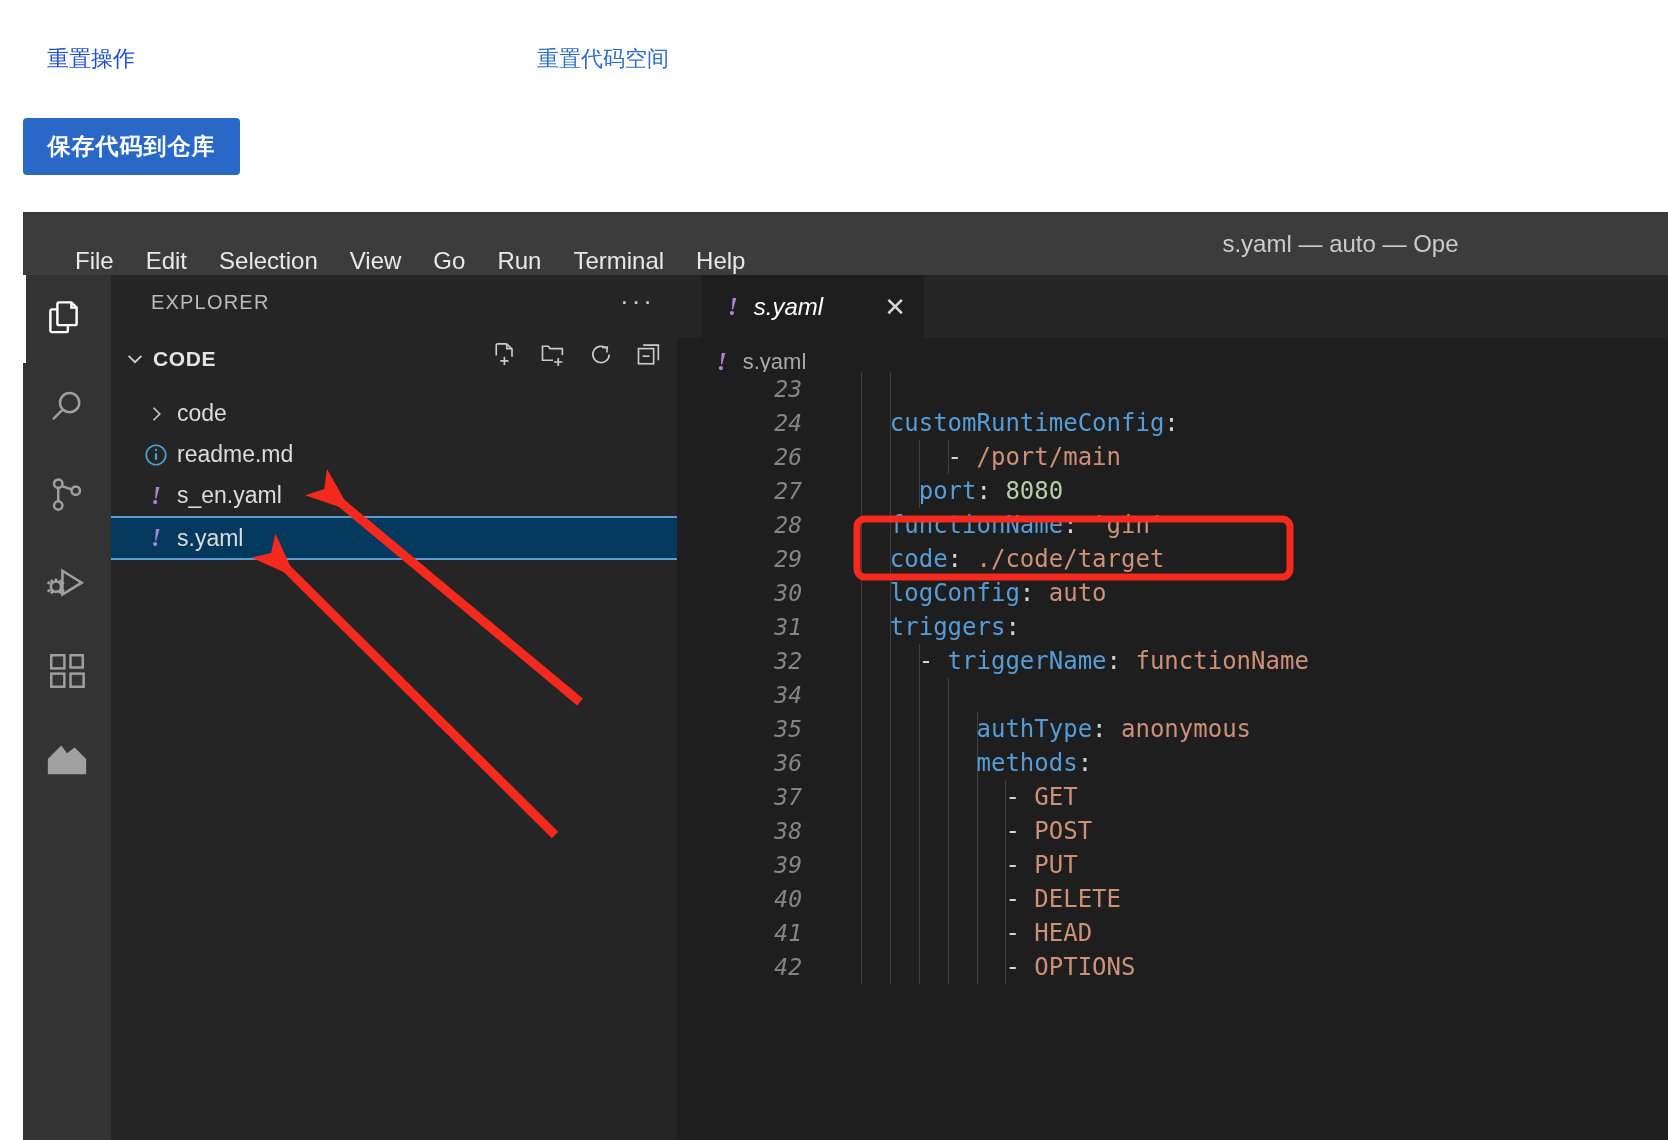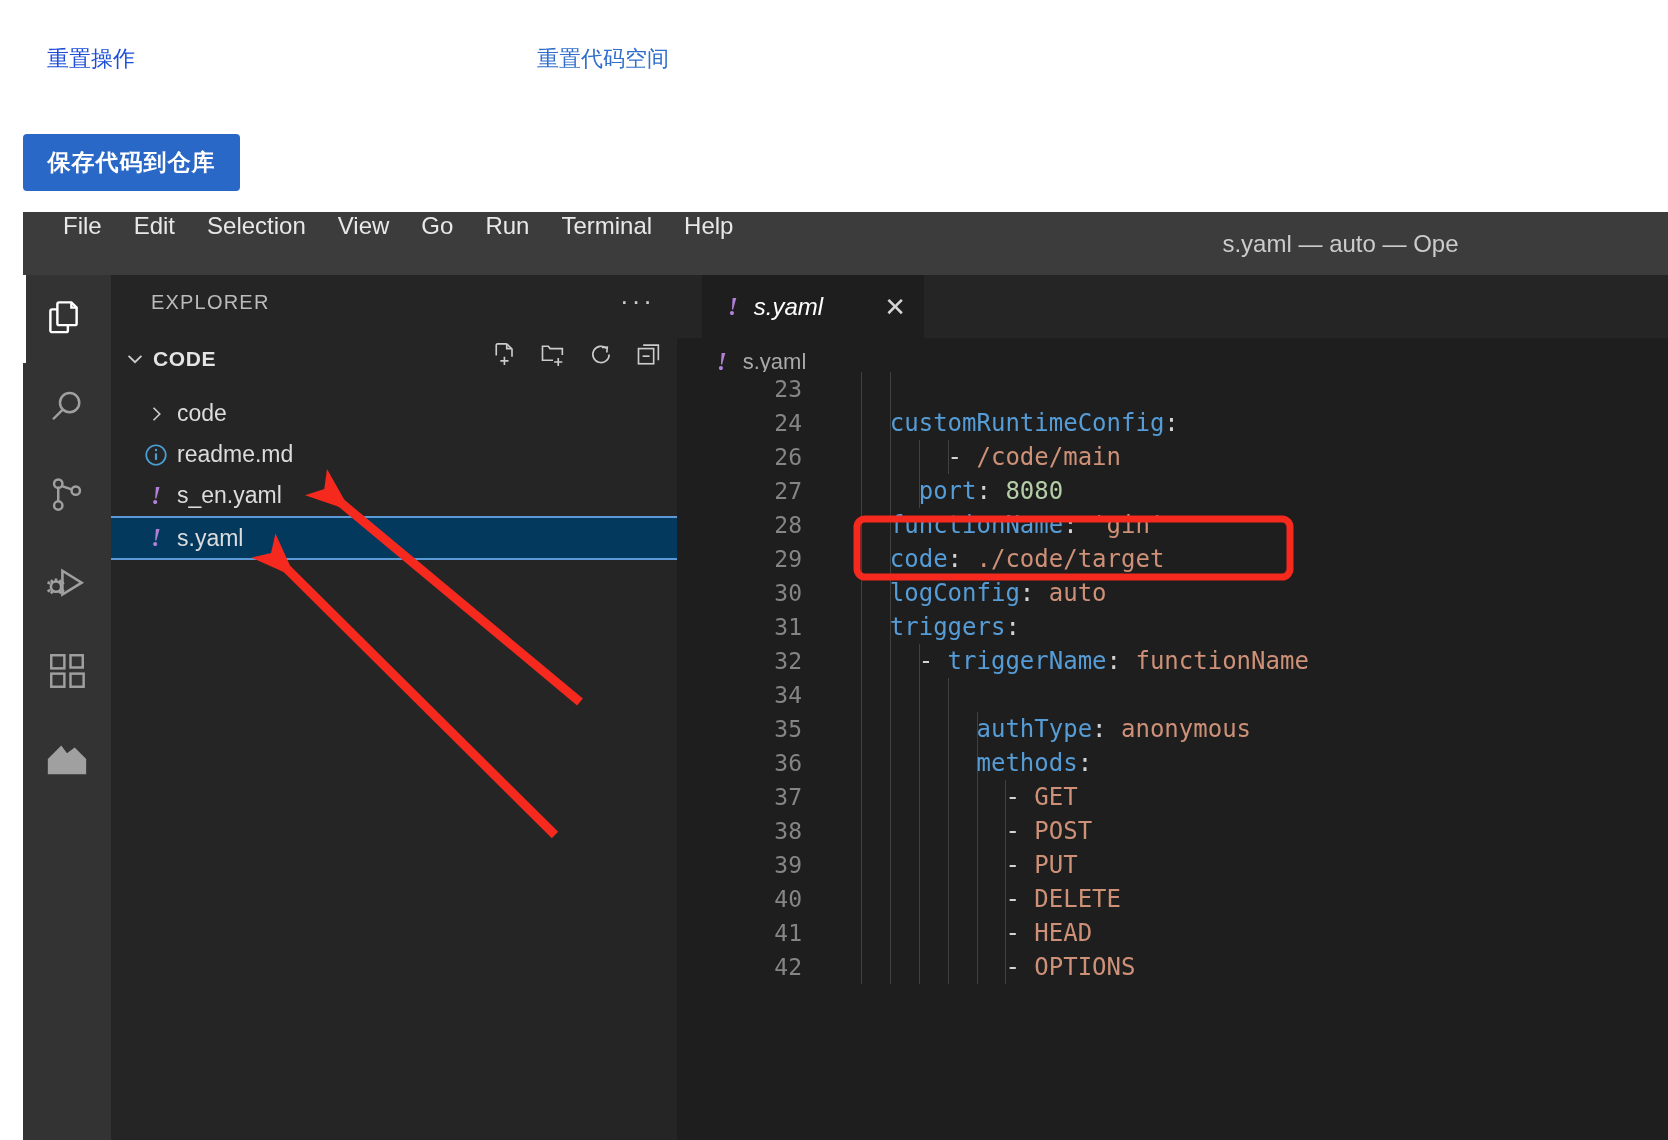--- a/index.html
+++ b/index.html
@@ -47,43 +47,42 @@
     height: 57px;
     background: #2a68c8;
     border: none;
     border-radius: 4px;
     color: #ffffff;
     font-size: 23px;
     font-family: "Liberation Sans", sans-serif;
     font-weight: bold;
     cursor: pointer;
     letter-spacing: 1px;
-    margin-top: 16px;
   }
 
   
   #vscode {
     position: absolute;
     left: 23px; top: 212px;
     width: 1645px;
     height: 928px;
     background: #1e1e1e;
     overflow: hidden;
   }
 
   
   #menubar {
     position: absolute;
     left: 0; top: 0;
     width: 1645px;
     height: 63px;
     background: #3c3c3c;
     display: flex;
-    align-items: flex-start;
-    padding-left: 24px;
+    align-items: flex-end;
+    padding-left: 36px;
     box-sizing: border-box;
   }
   .menu-item {
     color: #e8e8e8;
     font-size: 24px;
     padding: 0 16px;
     cursor: pointer;
     white-space: nowrap;
   }
   #window-title {
@@ -295,20 +294,21 @@
     line-height: 34px;
     white-space: pre;
   }
   .ln {
     position: absolute;
     left: 0;
     width: 125px;
     text-align: right;
     color: #858585;
     font-size: 23px;
+    font-style: italic;
   }
   .ltext {
     position: absolute;
     left: 155px;
     white-space: pre;
   }
   .k  { color: #569cd6; }  
   .p  { color: #d4d4d4; }  
   .s  { color: #ce9178; }  
   .n  { color: #b5cea8; }  
@@ -491,21 +491,21 @@
     </div>
 
     <div id="breadcrumbs">
       <span class="bc-icon yaml-bang">!</span>
       <span id="breadcrumb-label">s.yaml</span>
     </div>
 
     <div id="code-area" style="margin-top: -14px;">
         <div class="code-line"><div class="guide" style="left: 183.9px;"></div><div class="guide" style="left: 212.8px;"></div><span class="ln">23</span></div>
         <div class="code-line"><div class="guide" style="left: 183.9px;"></div><div class="guide" style="left: 212.8px;"></div><span class="ln">24</span><span class="ltext"><span class="p">    </span><span class="k">customRuntimeConfig</span><span class="p">:</span></span></div>
-        <div class="code-line"><div class="guide" style="left: 183.9px;"></div><div class="guide" style="left: 212.8px;"></div><div class="guide" style="left: 241.7px;"></div><div class="guide" style="left: 270.6px;"></div><span class="ln">26</span><span class="ltext"><span class="p">        </span><span class="d">- </span><span class="s">/code/main</span></span></div>
+        <div class="code-line"><div class="guide" style="left: 183.9px;"></div><div class="guide" style="left: 212.8px;"></div><div class="guide" style="left: 241.7px;"></div><div class="guide" style="left: 270.6px;"></div><span class="ln">26</span><span class="ltext"><span class="p">        </span><span class="d">- </span><span class="s">/port/main</span></span></div>
         <div class="code-line"><div class="guide" style="left: 183.9px;"></div><div class="guide" style="left: 212.8px;"></div><div class="guide" style="left: 241.7px;"></div><span class="ln">27</span><span class="ltext"><span class="p">      </span><span class="k">port</span><span class="p">: </span><span class="n">8080</span></span></div>
         <div class="code-line"><div class="guide" style="left: 183.9px;"></div><div class="guide" style="left: 212.8px;"></div><span class="ln">28</span><span class="ltext"><span class="p">    </span><span class="k">functionName</span><span class="p">: </span><span class="s">'gin'</span></span></div>
         <div class="code-line"><div class="guide" style="left: 183.9px;"></div><div class="guide" style="left: 212.8px;"></div><span class="ln">29</span><span class="ltext"><span class="p">    </span><span class="k">code</span><span class="p">: </span><span class="s">./code/target</span></span></div>
         <div class="code-line"><div class="guide" style="left: 183.9px;"></div><div class="guide" style="left: 212.8px;"></div><span class="ln">30</span><span class="ltext"><span class="p">    </span><span class="k">logConfig</span><span class="p">: </span><span class="s">auto</span></span></div>
         <div class="code-line"><div class="guide" style="left: 183.9px;"></div><div class="guide" style="left: 212.8px;"></div><span class="ln">31</span><span class="ltext"><span class="p">    </span><span class="k">triggers</span><span class="p">:</span></span></div>
         <div class="code-line"><div class="guide" style="left: 183.9px;"></div><div class="guide" style="left: 212.8px;"></div><div class="guide" style="left: 241.7px;"></div><span class="ln">32</span><span class="ltext"><span class="p">      </span><span class="d">- </span><span class="k">triggerName</span><span class="p">: </span><span class="s">functionName</span></span></div>
         <div class="code-line"><div class="guide" style="left: 183.9px;"></div><div class="guide" style="left: 212.8px;"></div><div class="guide" style="left: 241.7px;"></div><div class="guide" style="left: 270.6px;"></div><span class="ln">34</span></div>
         <div class="code-line"><div class="guide" style="left: 183.9px;"></div><div class="guide" style="left: 212.8px;"></div><div class="guide" style="left: 241.7px;"></div><div class="guide" style="left: 270.6px;"></div><div class="guide" style="left: 299.5px;"></div><span class="ln">35</span><span class="ltext"><span class="p">          </span><span class="k">authType</span><span class="p">: </span><span class="s">anonymous</span></span></div>
         <div class="code-line"><div class="guide" style="left: 183.9px;"></div><div class="guide" style="left: 212.8px;"></div><div class="guide" style="left: 241.7px;"></div><div class="guide" style="left: 270.6px;"></div><div class="guide" style="left: 299.5px;"></div><span class="ln">36</span><span class="ltext"><span class="p">          </span><span class="k">methods</span><span class="p">:</span></span></div>
         <div class="code-line"><div class="guide" style="left: 183.9px;"></div><div class="guide" style="left: 212.8px;"></div><div class="guide" style="left: 241.7px;"></div><div class="guide" style="left: 270.6px;"></div><div class="guide" style="left: 299.5px;"></div><div class="guide" style="left: 328.4px;"></div><span class="ln">37</span><span class="ltext"><span class="p">            </span><span class="d">- </span><span class="s">GET</span></span></div>

